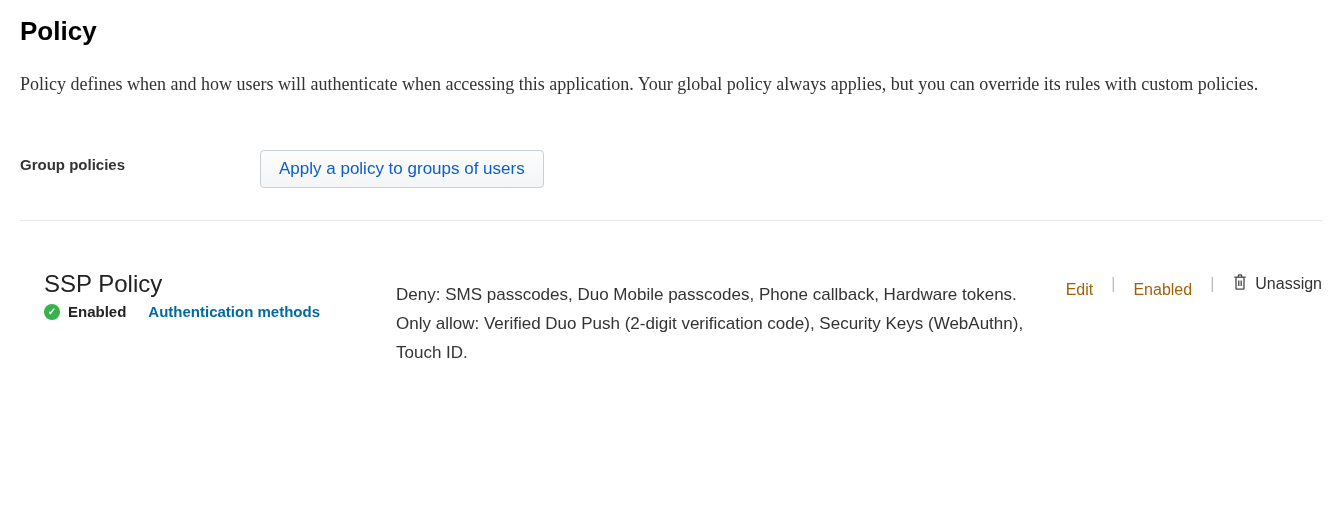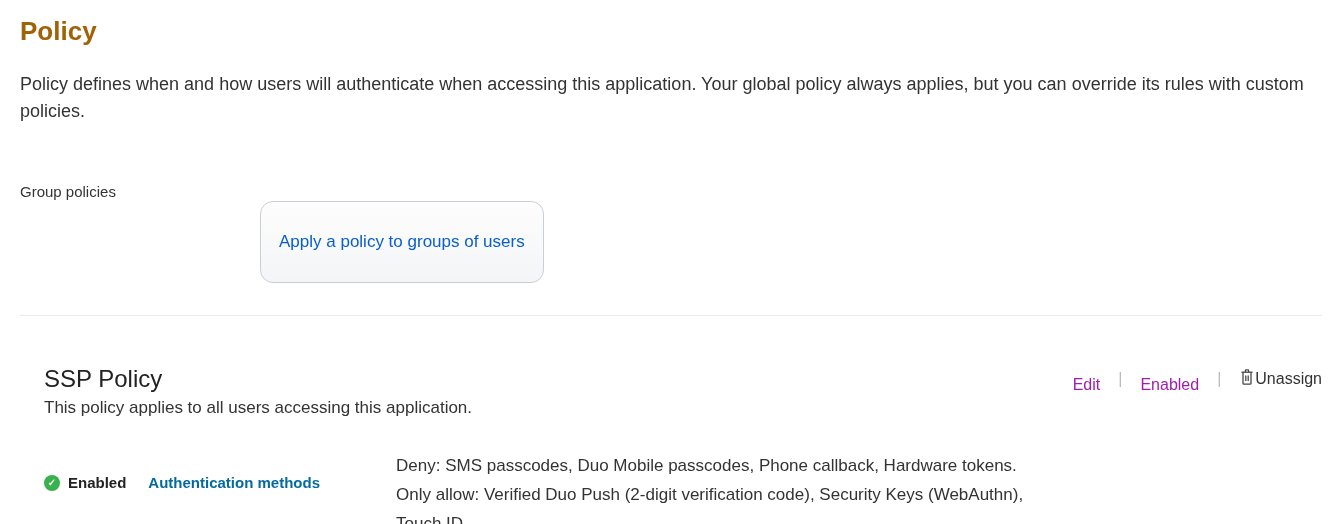--- a/index.html
+++ b/index.html
@@ -10,54 +10,54 @@
     body {
       font-family: -apple-system, BlinkMacSystemFont, "Segoe UI", Helvetica, Arial, sans-serif;
       background: #fff;
       color: #333;
       padding: 16px 20px;
       width: 1342px;
     }
     .page-title {
       font-size: 26px;
       font-weight: 700;
-      color: #a16207;
+      color: #000000;
       margin-bottom: 24px;
     }
     .page-description {
       font-size: 18px;
       color: #333;
       line-height: 1.5;
       margin-bottom: 52px;
+      font-family: Liberation Serif, serif;
     }
     .row {
       display: flex;
       align-items: flex-start;
     }
     .label-col {
       width: 240px;
       flex-shrink: 0;
       font-size: 15px;
-      font-weight: 400;
+      font-weight: 700;
       color: #333;
       padding-top: 6px;
     }
     .content-col {
       flex: 1;
     }
     .apply-button {
       display: inline-block;
       border: 1px solid #c9cfd6;
       background: linear-gradient(#fdfdfd, #f4f5f7);
       color: #0a5ecc;
       font-size: 17px;
-      padding: 30px 18px;
-      border-radius: 13px;
+      padding: 8px 18px;
+      border-radius: 4px;
       cursor: pointer;
-      margin-top: 24px;
     }
     hr.divider {
       border: none;
       border-top: 1px solid #e8e9eb;
       margin: 32px 0 48px 0;
     }
     .app-policy-content {
       padding-left: 24px;
     }
     .policy-header-row {
@@ -72,32 +72,32 @@
       color: #222;
     }
     .policy-actions {
       display: flex;
       align-items: center;
       font-size: 16px;
       color: #333;
     }
     .action-link {
       cursor: pointer;
-      color: #a21caf;
+      color: #a16207;
       margin-top: 12px;
     }
     .action-sep {
       color: #bbb;
       margin: 0 18px;
       font-weight: 300;
     }
     .action-with-icon {
       display: inline-flex;
       align-items: center;
-      gap: 0;
+      gap: 7px;
       cursor: pointer;
     }
     .trash-icon svg {
       width: 16px;
       height: 18px;
       stroke: #444;
       fill: none;
       stroke-width: 1.6;
     }
     .policy-sub {
@@ -185,21 +185,20 @@
               <path d="M5 5 L5 19 Q5 20 6 20 L14 20 Q15 20 15 19 L15 5"></path>
               <path d="M8 5 L8 3 Q8 2 9 2 L11 2 Q12 2 12 3 L12 5"></path>
               <path d="M8.5 9 L8.5 16"></path>
               <path d="M11.5 9 L11.5 16"></path>
             </svg>
           </span>
           <span>Unassign</span>
         </span>
       </div>
     </div>
-    <div class="policy-sub">This policy applies to all users accessing this application.</div>
 
     <div class="details-row">
       <div class="status-wrap">
         <span class="check-icon">✓</span>
         <span>Enabled</span>
       </div>
       <div class="auth-label">Authentication methods</div>
       <div class="auth-desc-wrap">
         <div class="auth-desc">Deny: SMS passcodes, Duo Mobile passcodes, Phone callback, Hardware tokens. Only allow: Verified Duo Push (2-digit verification code), Security Keys (WebAuthn), Touch ID.</div>
       </div>

